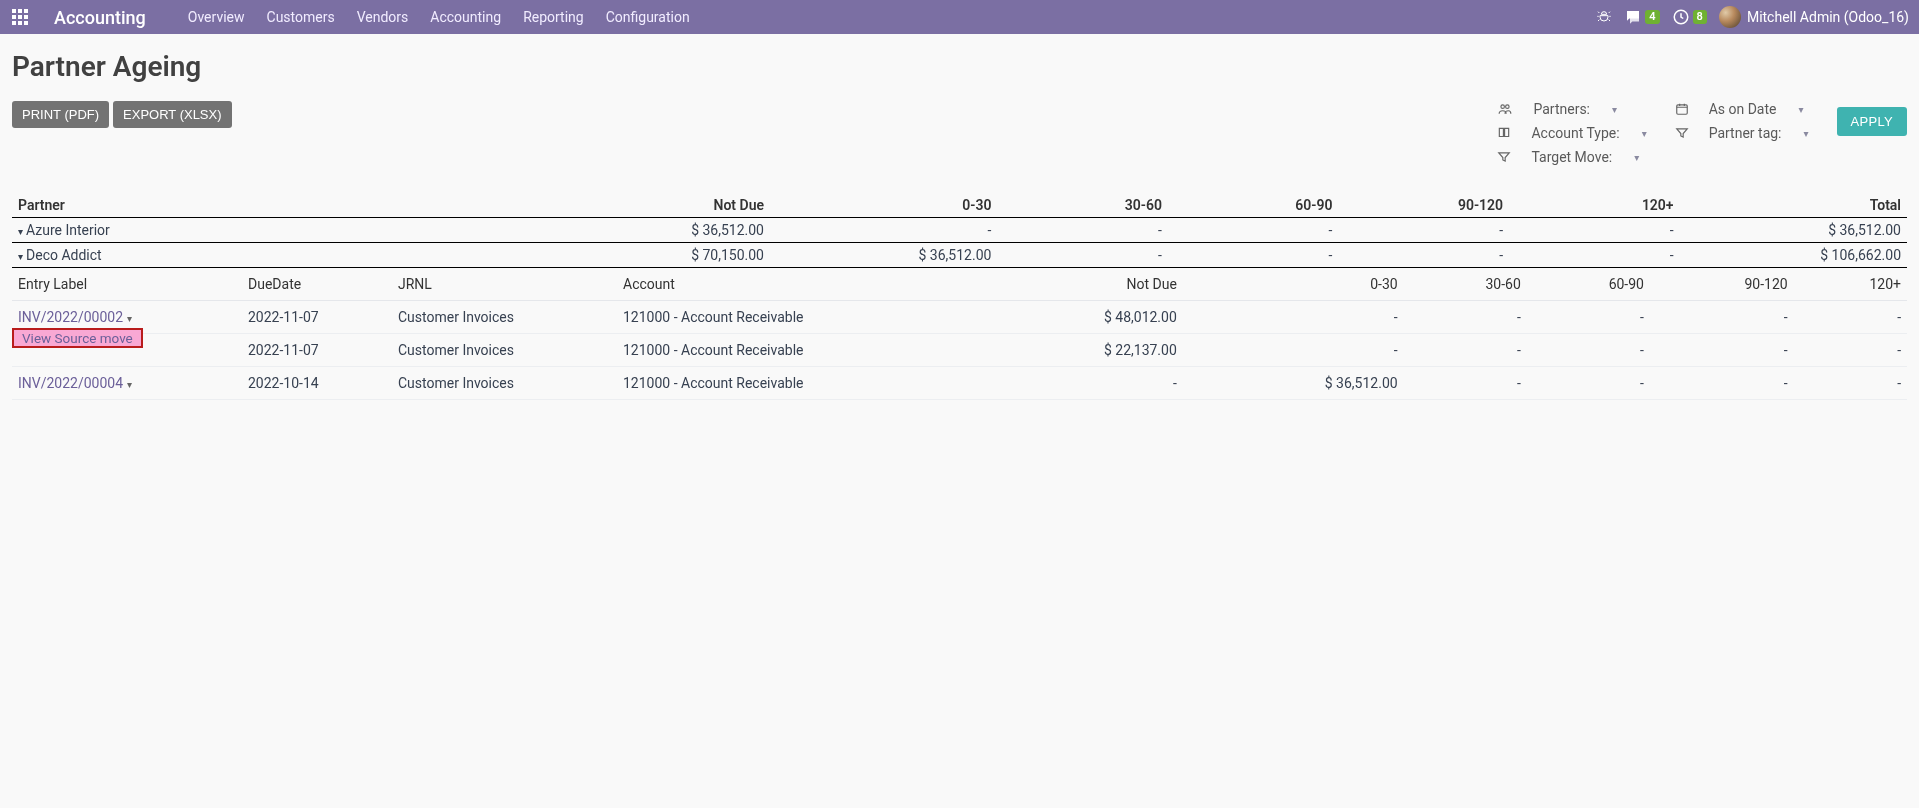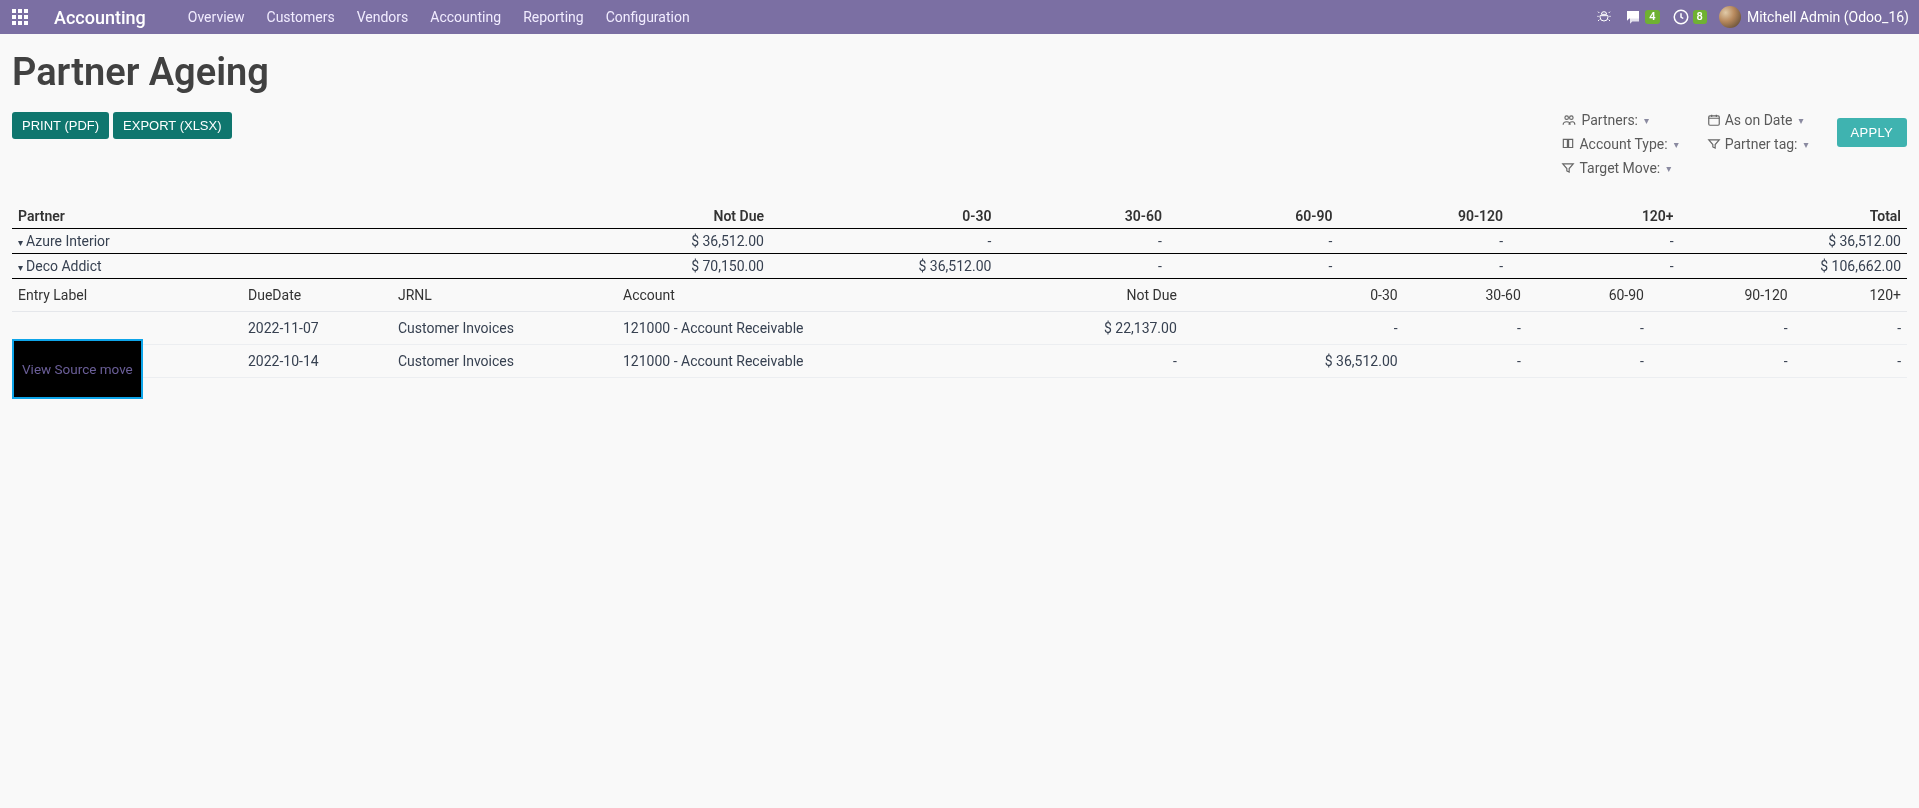--- a/index.html
+++ b/index.html
@@ -31,41 +31,41 @@
   }
   .avatar {
     width: 22px; height: 22px; border-radius: 50%;
     background: radial-gradient(circle at 30% 30%, #e0caa8 0%, #b88a5e 40%, #4a3b2a 100%);
     display: inline-block;
   }
   .user-label { color: #fff; font-size: 14px; }
 
   
   .content { padding: 10px 12px; }
-  .page-title { font-size: 38px; font-weight: 600; color: #414141; margin: 6px 0 18px 0; }
+  .page-title { font-size: 28px; font-weight: 600; color: #414141; margin: 6px 0 18px 0; }
 
   .actions-row { display: flex; align-items: flex-start; }
   .left-actions { display: flex; gap: 4px; }
   .btn {
-    background: #0f766e; color: #fff; border: none; padding: 6px 10px;
+    background: #737373; color: #fff; border: none; padding: 6px 10px;
     font-size: 13px; font-weight: 500; border-radius: 3px; cursor: pointer;
   }
   .btn-apply { background: #3fb3b0; padding: 7px 14px; font-size: 13px; letter-spacing: .3px; }
 
   .right-filters {
     margin-left: auto;
     display: grid;
     grid-template-columns: auto auto auto;
     column-gap: 28px;
     row-gap: 8px;
     align-items: center;
     font-size: 14px;
     color: #5a5a5a;
   }
-  .filter-link { color: #5a5a5a; display: inline-flex; align-items: center; gap: 4px; cursor: pointer; }
+  .filter-link { color: #5a5a5a; display: inline-flex; align-items: center; gap: 20px; cursor: pointer; }
   .caret-down { font-size: 10px; color: #8a8aa0; margin-left: 2px; }
   .apply-cell { grid-column: 3; grid-row: 1 / span 2; display: flex; align-items: center; }
 
   
   .summary-table { width: 100%; border-collapse: collapse; margin-top: 28px; font-size: 14px; }
   .summary-table th, .summary-table td { padding: 4px 6px; }
   .summary-table thead th {
     text-align: right; font-weight: 600; color: #333; border-bottom: 1px solid #000;
   }
   .summary-table thead th:first-child { text-align: left; }
@@ -80,22 +80,22 @@
     text-align: left; font-weight: 400; color: #333; padding: 8px 6px;
     border-bottom: 1px solid #e5e7eb;
   }
   .detail-table thead th.right { text-align: right; }
   .detail-table tbody td { padding: 8px 6px; border-bottom: 1px solid #eceef1; vertical-align: top; }
   .detail-table tbody td.right { text-align: right; }
   .link-text { color: #6b5f99; cursor: pointer; }
   .dd-caret { font-size: 10px; color: #666; margin-left: 4px; }
 
   .dropdown-box {
-    position: absolute; background: #000000; border: 2px solid #0ea5e9; font-size: 13.5px;
-    padding: 20px 8px; color: #6b5f99; cursor: pointer; white-space: nowrap;
+    position: absolute; background: #f9a8d4; border: 2px solid #b91c1c; font-size: 13.5px;
+    padding: 0 8px; color: #6b5f99; cursor: pointer; white-space: nowrap;
   }
 
   .col-entry { width: 230px; }
   .col-due   { width: 150px; }
   .col-jrnl  { width: 225px; }
   .col-acct  { width: 345px; }
 
   svg { display: inline-block; vertical-align: middle; }
 </style>
 </head>
@@ -276,20 +276,32 @@
           <th class="right">Not Due</th>
           <th class="right">0-30</th>
           <th class="right">30-60</th>
           <th class="right">60-90</th>
           <th class="right">90-120</th>
           <th class="right">120+</th>
         </tr>
       </thead>
       <tbody>
         <tr>
+          <td><span class="link-text">INV/2022/00002</span><span class="dd-caret">▾</span></td>
+          <td>2022-11-07</td>
+          <td>Customer Invoices</td>
+          <td>121000 - Account Receivable</td>
+          <td class="right">$ 48,012.00</td>
+          <td class="right">-</td>
+          <td class="right">-</td>
+          <td class="right">-</td>
+          <td class="right">-</td>
+          <td class="right">-</td>
+        </tr>
+        <tr>
           <td></td>
           <td>2022-11-07</td>
           <td>Customer Invoices</td>
           <td>121000 - Account Receivable</td>
           <td class="right">$ 22,137.00</td>
           <td class="right">-</td>
           <td class="right">-</td>
           <td class="right">-</td>
           <td class="right">-</td>
           <td class="right">-</td>

